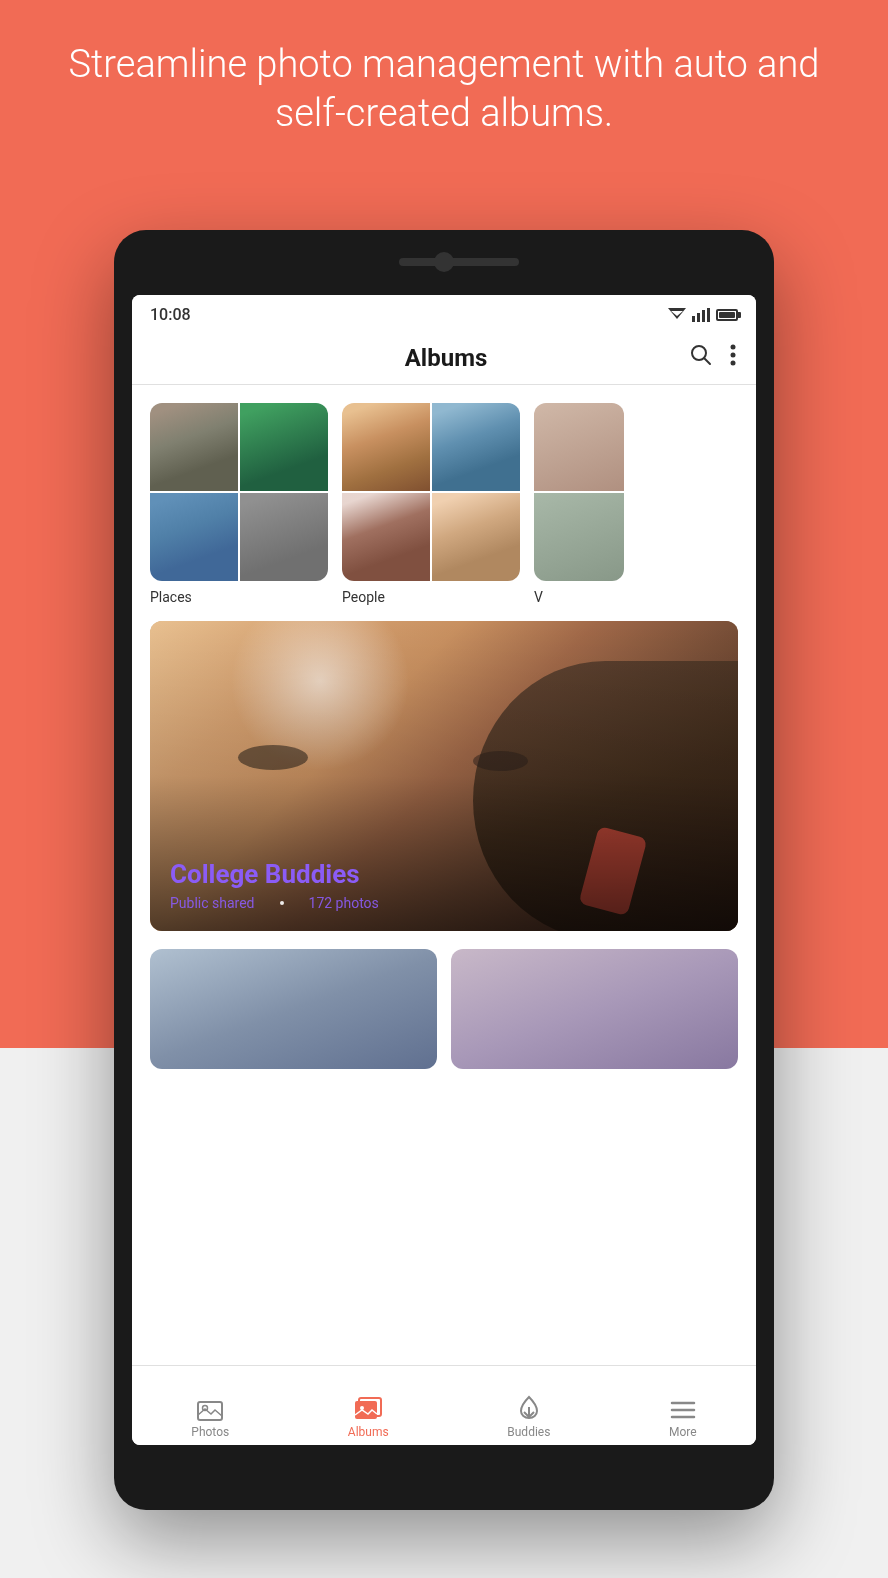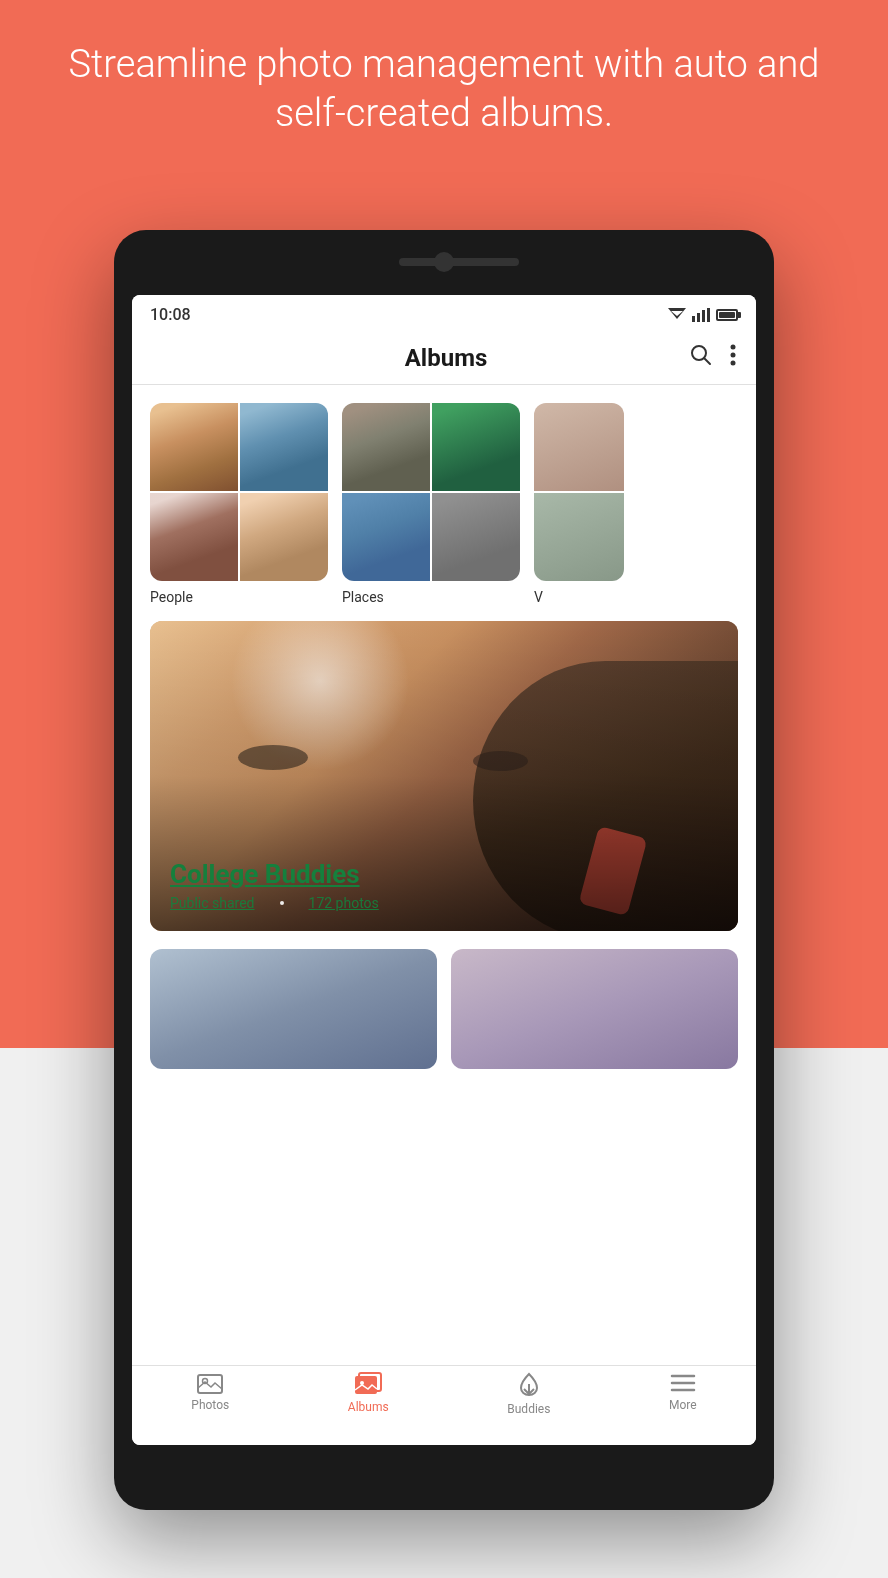--- a/index.html
+++ b/index.html
@@ -223,22 +223,21 @@
       top: 0; left: 0; right: 0; bottom: 0;
       background: linear-gradient(to top, rgba(0,0,0,0.6) 0%, rgba(0,0,0,0.1) 50%, transparent 100%);
     }
 
     .album-card-info {
       position: absolute;
       bottom: 0;
       left: 0;
       right: 0;
       padding: 20px;
-      color: #15803d;
-      text-decoration: underline;
+      color: #8b5cf6;
     }
     .album-card-title {
       font-size: 26px;
       font-weight: 700;
       margin-bottom: 6px;
     }
     .album-card-meta {
       font-size: 14px;
       opacity: 0.9;
       display: flex;
@@ -276,21 +275,21 @@
     
     .bottom-nav {
       position: absolute;
       bottom: 0;
       left: 0;
       right: 0;
       height: 80px;
       background: white;
       border-top: 1px solid #e0e0e0;
       display: flex;
-      align-items: flex-start;
+      align-items: flex-end;
       justify-content: space-around;
     }
 
     .nav-item {
       display: flex;
       flex-direction: column;
       align-items: center;
       gap: 4px;
       cursor: pointer;
       padding: 6px 20px;
@@ -402,36 +401,36 @@
         </button>
       </div>
     </div>
 
     <div class="albums-content">
 
       <div class="auto-albums-row">
 
         <div class="auto-album">
           <div class="auto-album-grid">
+            <div class="album-cell places-img-1"></div>
+            <div class="album-cell places-img-2"></div>
+            <div class="album-cell places-img-3"></div>
+            <div class="album-cell places-img-4"></div>
+          </div>
+          <div class="album-label">Places</div>
+        </div>
+
+        <div class="auto-album">
+          <div class="auto-album-grid">
             <div class="album-cell people-img-1"></div>
             <div class="album-cell people-img-2"></div>
             <div class="album-cell people-img-3"></div>
             <div class="album-cell people-img-4"></div>
           </div>
           <div class="album-label">People</div>
-        </div>
-
-        <div class="auto-album">
-          <div class="auto-album-grid">
-            <div class="album-cell places-img-1"></div>
-            <div class="album-cell places-img-2"></div>
-            <div class="album-cell places-img-3"></div>
-            <div class="album-cell places-img-4"></div>
-          </div>
-          <div class="album-label">Places</div>
         </div>
 
 
         <div class="v-album">
           <div class="v-album-grid">
             <div class="album-cell" style="background:linear-gradient(160deg,#d0b8a8,#b09080);"></div>
             <div class="album-cell" style="background:linear-gradient(160deg,#a8b8a8,#889888);"></div>
           </div>
           <div class="album-label">V</div>
         </div>

